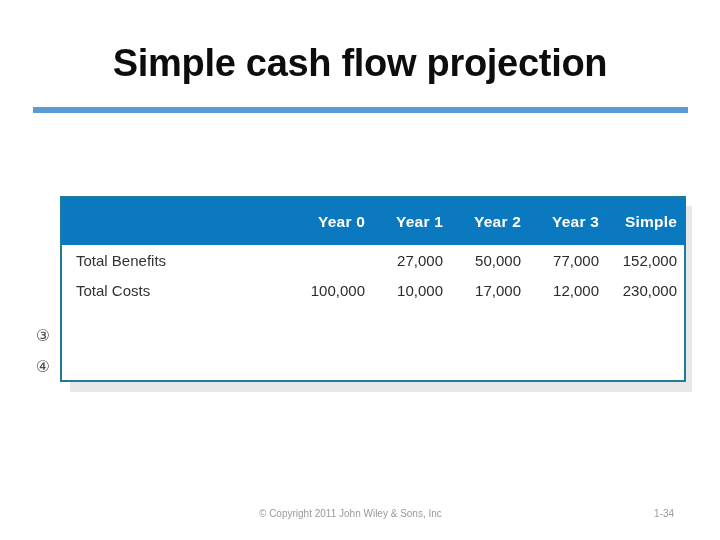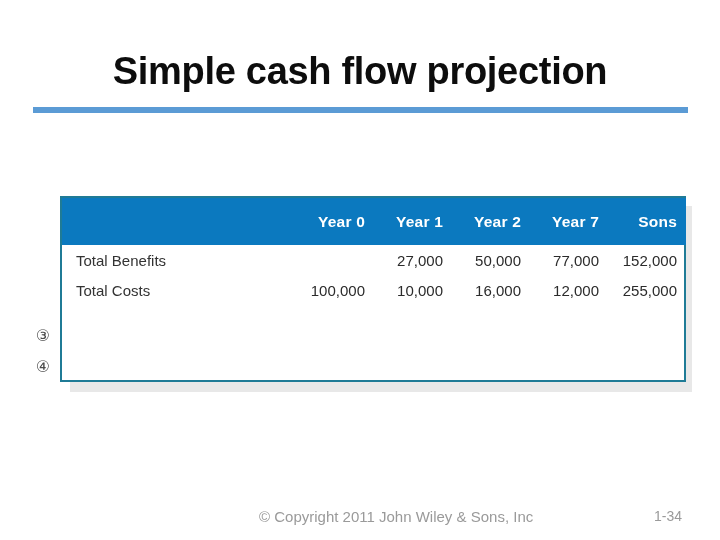--- a/index.html
+++ b/index.html
@@ -12,21 +12,21 @@
     background: #ffffff;
     font-family: "Liberation Sans", sans-serif;
     overflow: hidden;
     position: relative;
   }
 
   
   #slide-title {
     position: absolute;
     left: 33px;
-    top: 48px;
+    top: 40px;
     width: 654px;
     text-align: center;
     font-size: 38px;
     line-height: 46px;
     font-weight: bold;
     color: #0d0d0d;
     letter-spacing: -0.3px;
     white-space: nowrap;
   }
 
@@ -134,28 +134,28 @@
     display: block;
     line-height: 19px;
     padding-left: 18px;
   }
 
   
   #footer-copyright {
     position: absolute;
     left: 259px;
     top: 508px;
-    font-size: 15px;
+    font-size: 10px;
     color: #9a9a9a;
   }
   #footer-pagenum {
     position: absolute;
     left: 654px;
     top: 508px;
-    font-size: 14px;
+    font-size: 10px;
     color: #9a9a9a;
   }
 </style>
 </head>
 <body>
 
 <div id="slide-title">Simple cash flow projection</div>
 <div id="title-rule"></div>
 
 <div class="row-marker" id="marker-3">③</div>
@@ -172,40 +172,40 @@
           <col class="c-num">
           <col class="c-num">
           <col class="c-num">
       </colgroup>
       <thead>
         <tr>
           <th class="h-label"></th>
           <th>Year 0</th>
           <th>Year 1</th>
           <th>Year 2</th>
-          <th>Year 7</th>
-          <th>Sons</th>
+          <th>Year 3</th>
+          <th>Simple</th>
         </tr>
       </thead>
       <tbody>
         <tr class="r-benefits">
           <td class="lbl">Total Benefits</td>
           <td></td>
           <td>27,000</td>
           <td>50,000</td>
           <td>77,000</td>
           <td>152,000</td>
         </tr>
         <tr class="r-costs">
           <td class="lbl">Total Costs</td>
           <td>100,000</td>
           <td>10,000</td>
-          <td>16,000</td>
+          <td>17,000</td>
           <td>12,000</td>
-          <td>255,000</td>
+          <td>230,000</td>
         </tr>
       </tbody>
     </table>
   </div>
 </div>
 
 <div id="footer-copyright">© Copyright 2011 John Wiley &amp; Sons, Inc</div>
 <div id="footer-pagenum">1-34</div>
 
 </body></html>

